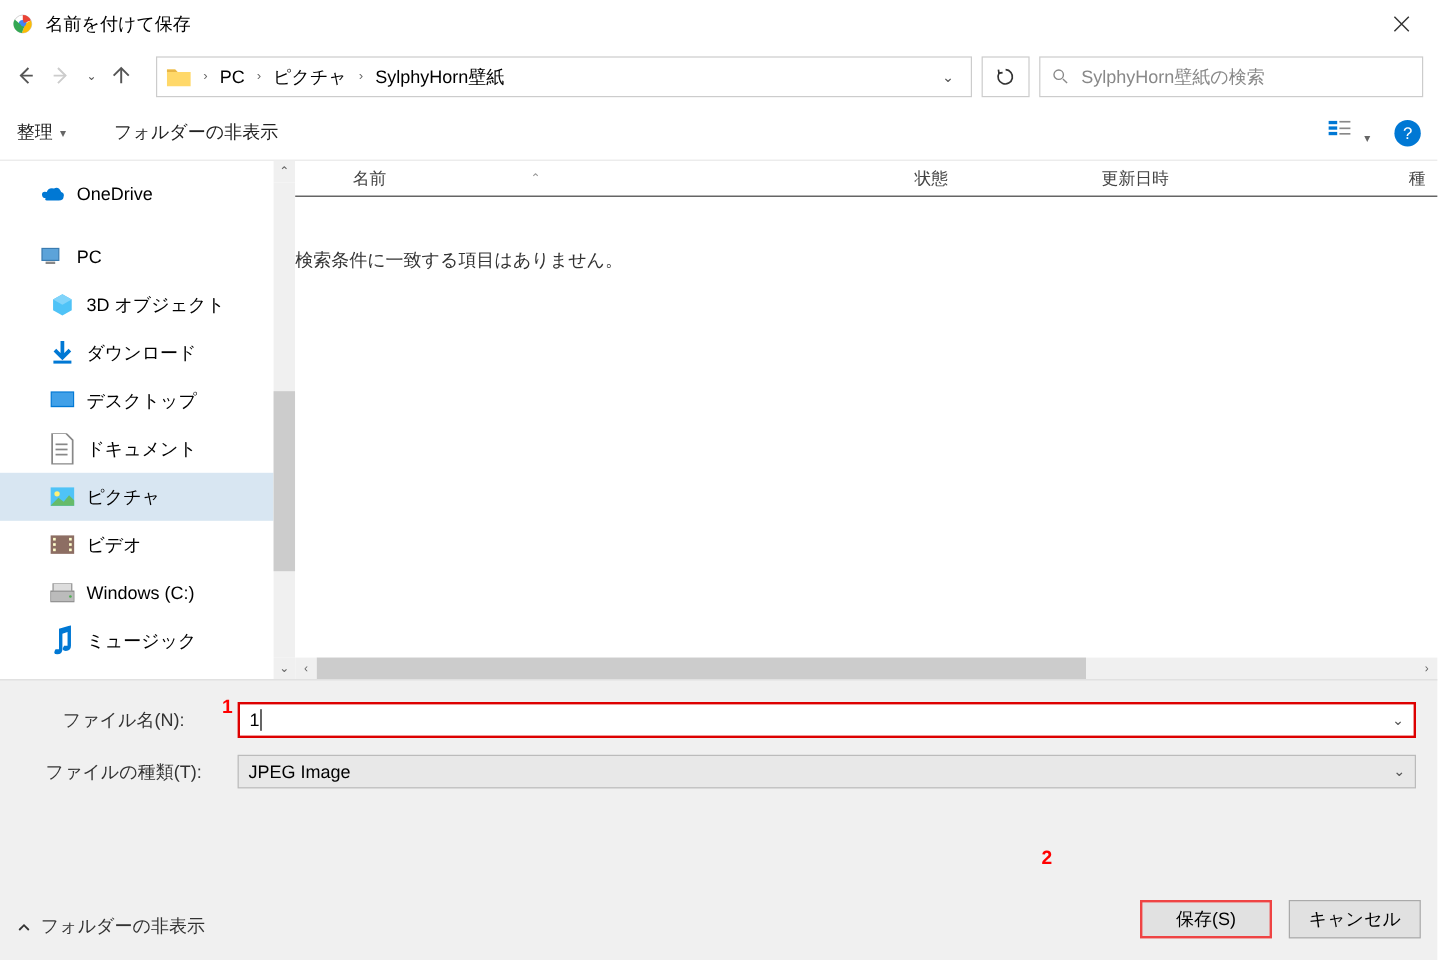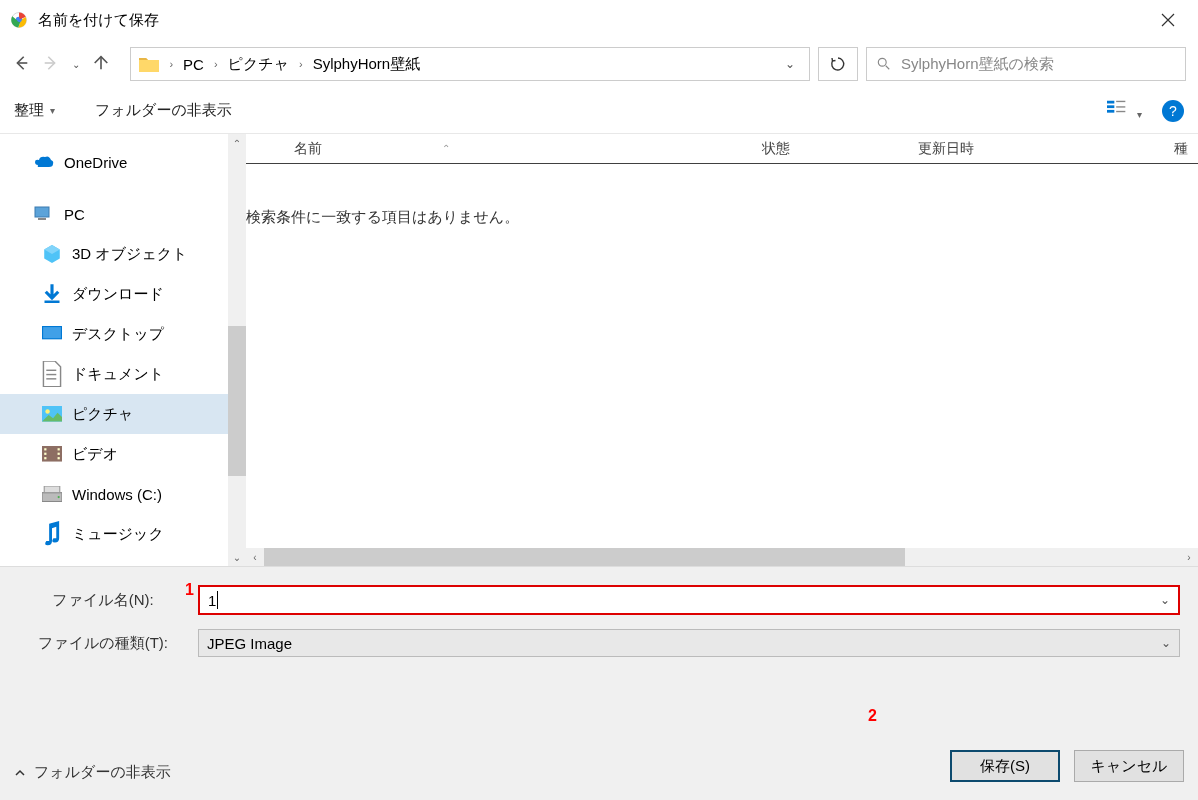--- a/index.html
+++ b/index.html
@@ -75,21 +75,21 @@
 .filename-input { flex: 1; height: 30px; border: 2px solid #d00; padding: 0 8px; font-size: 15px; background: #fff; display: flex; align-items: center; position: relative; }
 .filename-input .cursor { border-right: 1px solid #000; height: 18px; margin-left: 1px; }
 .filename-input .dd { position: absolute; right: 8px; color: #555; font-size: 12px; }
 .filetype-select { flex: 1; height: 28px; border: 1px solid #bbb; background: #e8e8e8; padding: 0 8px; font-size: 15px; display: flex; align-items: center; position: relative; }
 .filetype-select .dd { position: absolute; right: 8px; color: #555; font-size: 12px; }
 .bottom-bar { position: absolute; bottom: 18px; left: 14px; right: 14px; display: flex; align-items: flex-end; }
 .hide-folders { display: flex; align-items: center; gap: 8px; cursor: pointer; font-size: 15px; color: #333; }
 .hide-folders svg { width: 12px; height: 12px; }
 .spacer { flex: 1; }
 .btn { width: 110px; height: 32px; border: 1px solid #aaa; background: #e1e1e1; display: flex; align-items: center; justify-content: center; cursor: pointer; font-size: 15px; margin-left: 14px; }
-.btn.highlight { border: 2px solid #0c4a6e; margin-top: 27px; }
+.btn.highlight { border: 2px solid #ef4444; margin-top: 27px; }
 </style>
 </head>
 <body>
 
 <div class="titlebar">
   <span class="app-icon">
     <svg viewBox="0 0 24 24">
         <circle cx="12" cy="12" r="10" fill="#fff" stroke="#ccc"></circle>
         <circle cx="12" cy="12" r="4.5" fill="#4285f4"></circle>
         <path d="M12 2 A10 10 0 0 1 21 8 L13 11 A5 5 0 0 0 12 7.5 Z" fill="#ea4335"></path>

